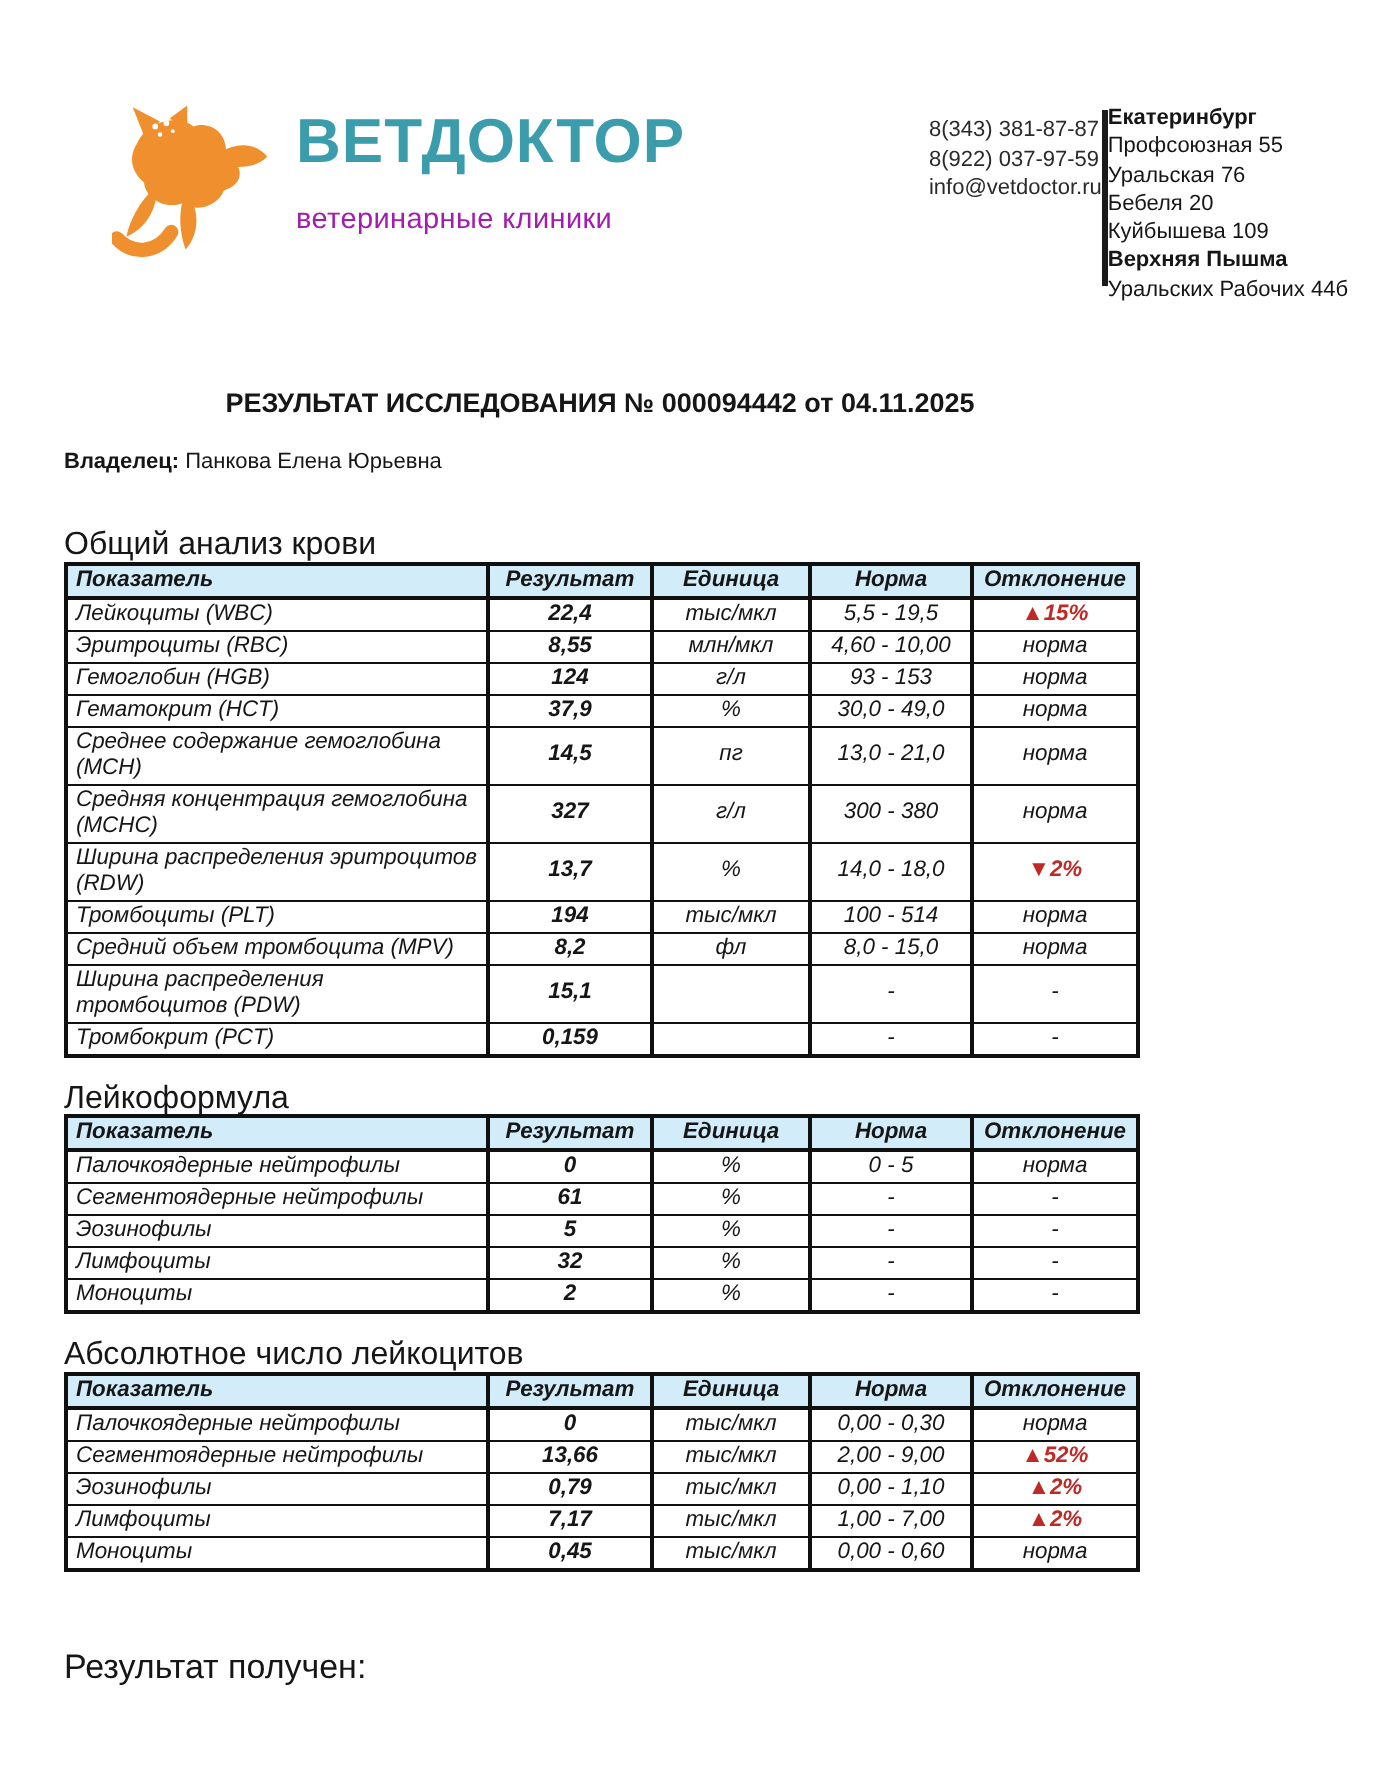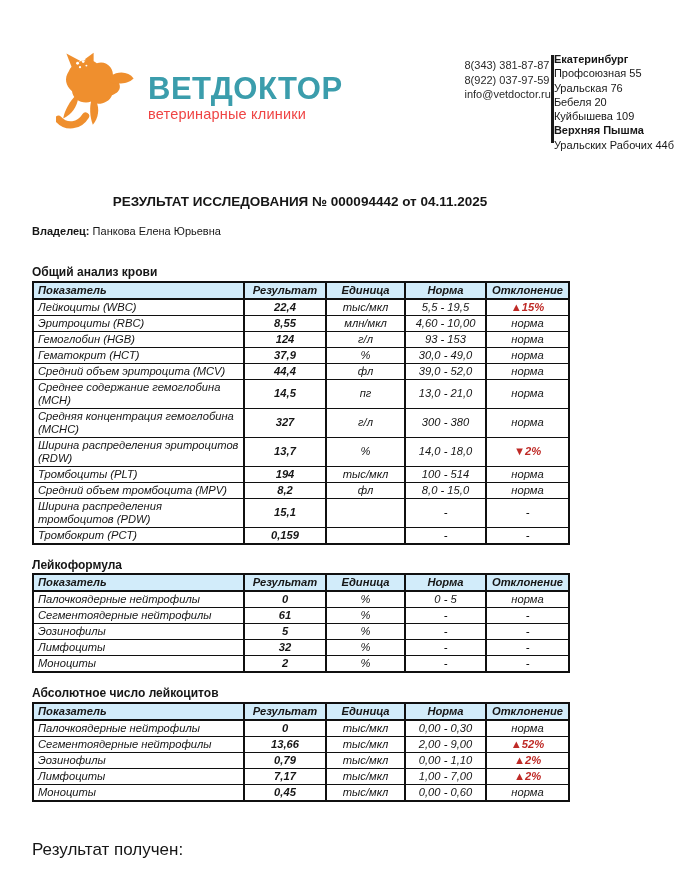--- a/index.html
+++ b/index.html
@@ -7,35 +7,35 @@
   html,body { background:#fff; }
   .page {
     position:relative; width:700px; height:886px; background:#fff; overflow:hidden;
     font-family:"Liberation Sans","DejaVu Sans",sans-serif; color:var(--ink);
   }
   
   .header { display:flex; justify-content:space-between; align-items:flex-start; padding:46px 26px 0 56px; }
   .logo { display:flex; align-items:flex-start; gap:12px; }
   .logo-cat { width:80px; height:92px; flex:0 0 auto; }
   .logo-textcol { padding-top:10px; }
-  .brand { font-size:31px; font-weight:700; letter-spacing:.5px; color:#3b9dac; line-height:30px;margin-top:18px; }
-  .tagline { font-size:14.5px; color:#ef4444; margin-top:2px; letter-spacing:.2px; }
+  .brand { font-size:31px; font-weight:700; letter-spacing:.5px; color:#3b9dac; line-height:30px; }
+  .tagline { font-size:14.5px; color:#a21caf; margin-top:16px; letter-spacing:.2px; }
   .contacts { display:flex; gap:0; font-size:11px; }
   .phones { margin-top:12px; line-height:14.5px; color:#2a2a2a; white-space:nowrap; }
   .contact-divider { width:3px; background:#1a1a1a; height:88px; margin-top:9px; }
   .addresses { margin-top:6px; line-height:14.3px; white-space:nowrap; }
   .b { font-weight:700; }
   
   .report-title { width:536px; margin:42px 0 0 32px; text-align:center; font-weight:700; font-size:13.5px; }
   .patient-block { margin:15px 0 0 32px; font-size:11px; line-height:14px; }
   
   .sections { margin:28px 0 0 32px; width:536px; }
   .section { margin-top:0; }
   .section + .section { margin-top:14px; }
-  .section-heading { font-weight:700; font-size:12px; line-height:13.5px; }
+  .section-heading { font-weight:400; font-size:16px; line-height:13.5px; }
   table.lab-table { border-collapse:collapse; table-layout:fixed; width:536px; margin-top:1px;
     border:2px solid #101010; font-size:11.2px;font-style:italic; }
   .lab-table th, .lab-table td {
     border-top:1px solid #101010; border-bottom:1px solid #101010;
     border-left:2px solid #101010; border-right:2px solid #101010;
     padding:1px 4px; line-height:13px; text-align:center; vertical-align:middle;
     overflow:hidden;
   }
   .lab-table thead th { background:var(--hdr-bg); font-weight:700; border-bottom:2px solid #101010; }
   .lab-table .cell-left { text-align:left; }
@@ -144,27 +144,20 @@
               <td class="dev-norm">норма</td>
             </tr>
             <tr>
               <td class="cell-left">Гематокрит (HCT)</td>
               <td class="result-cell">37,9</td>
               <td>%</td>
               <td>30,0 - 49,0</td>
               <td class="dev-norm">норма</td>
             </tr>
             <tr>
-              <td class="cell-left">Средний объем эритроцита (MCV)</td>
-              <td class="result-cell">44,4</td>
-              <td>фл</td>
-              <td>39,0 - 52,0</td>
-              <td class="dev-norm">норма</td>
-            </tr>
-            <tr>
               <td class="cell-left">Среднее содержание гемоглобина (MCH)</td>
               <td class="result-cell">14,5</td>
               <td>пг</td>
               <td>13,0 - 21,0</td>
               <td class="dev-norm">норма</td>
             </tr>
             <tr>
               <td class="cell-left">Средняя концентрация гемоглобина (MCHC)</td>
               <td class="result-cell">327</td>
               <td>г/л</td>

